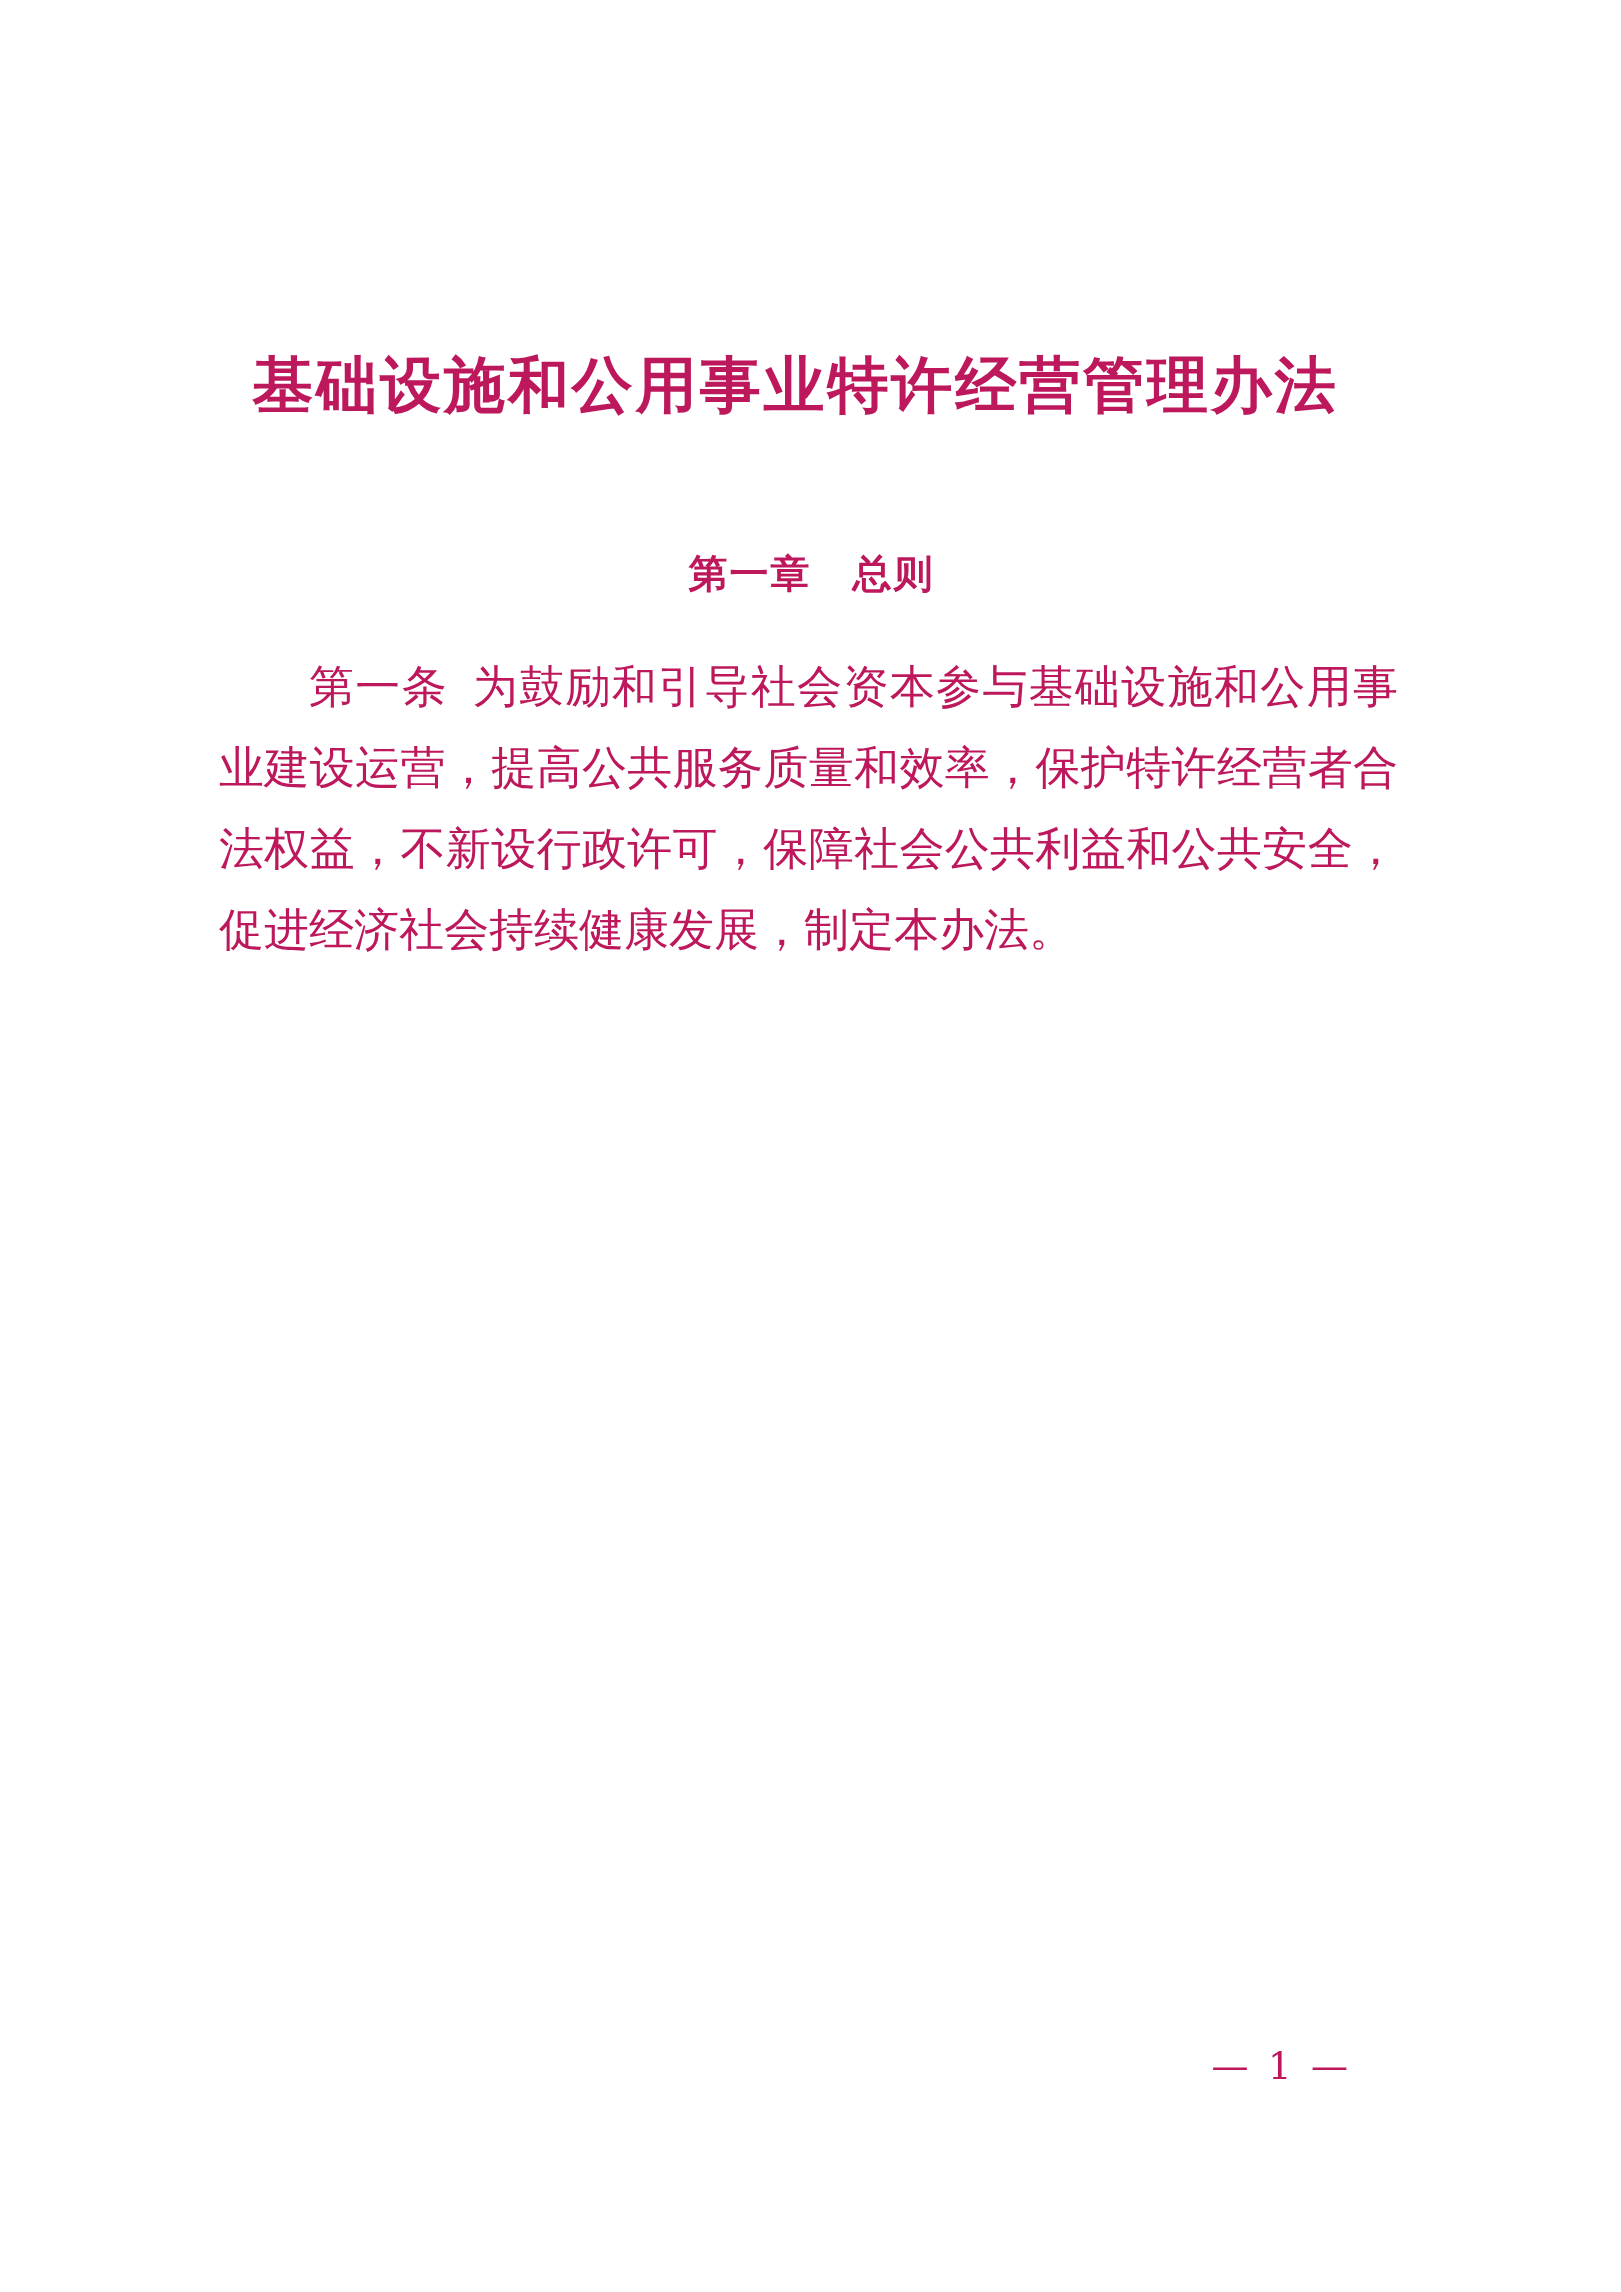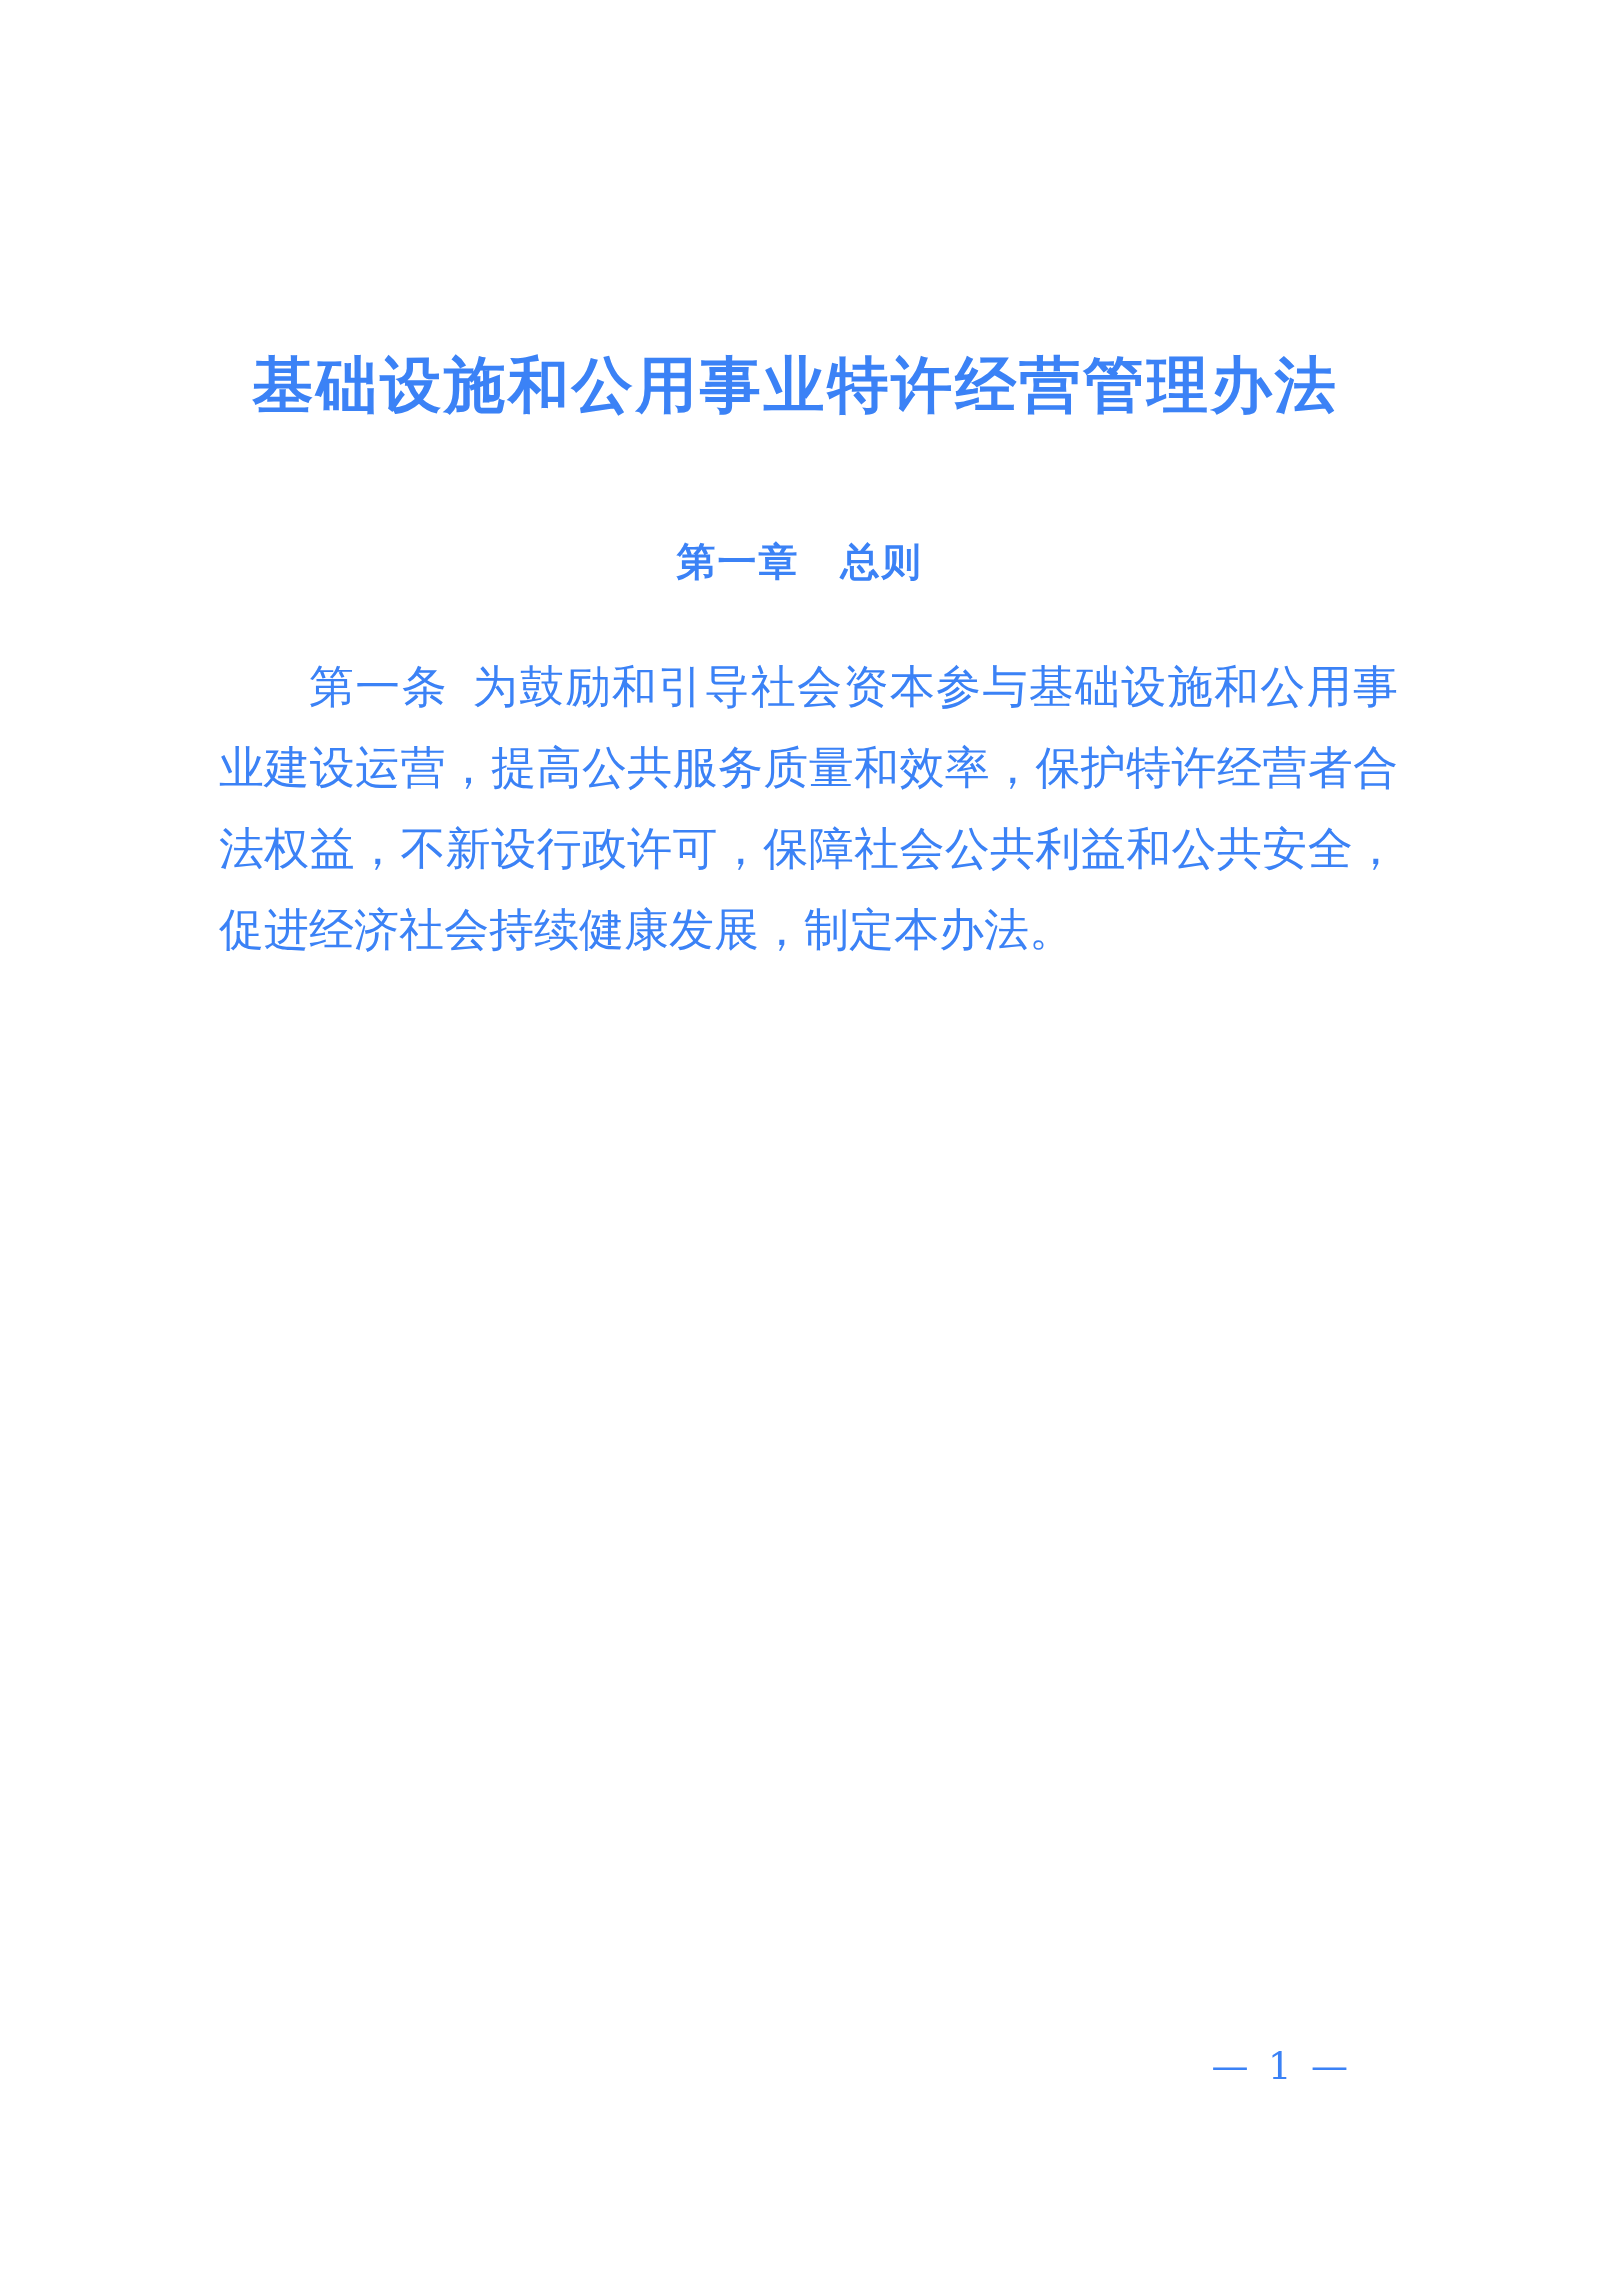--- a/index.html
+++ b/index.html
@@ -5,21 +5,21 @@
   html, body {
     margin: 0;
     padding: 0;
     background: #ffffff;
   }
   .page {
     position: relative;
     width: 1591px;
     height: 2293px;
     background: #ffffff;
-    color: #3b82f6;
+    color: #be185d;
     overflow: hidden;
     font-family: "DejaVu Serif", "Liberation Serif", serif;
   }
   .doc-title {
     position: absolute;
     top: 349px;
     left: 0;
     width: 100%;
     margin: 0;
     text-align: center;
@@ -27,21 +27,21 @@
     line-height: 71px;
     font-weight: bold;
     letter-spacing: 2.9px;
     font-family: "DejaVu Serif", "Liberation Serif", serif;
   }
   .chapter-heading {
     position: absolute;
     top: 535px;
     left: 0;
     width: 100%;
-    margin: 4px;
+    margin: 16px;
     text-align: center;
     font-size: 39px;
     line-height: 45px;
     font-weight: bold;
     letter-spacing: 2px;
     font-family: "DejaVu Sans", "Liberation Sans", sans-serif;
   }
   .doc-body {
     position: absolute;
     top: 646px;

